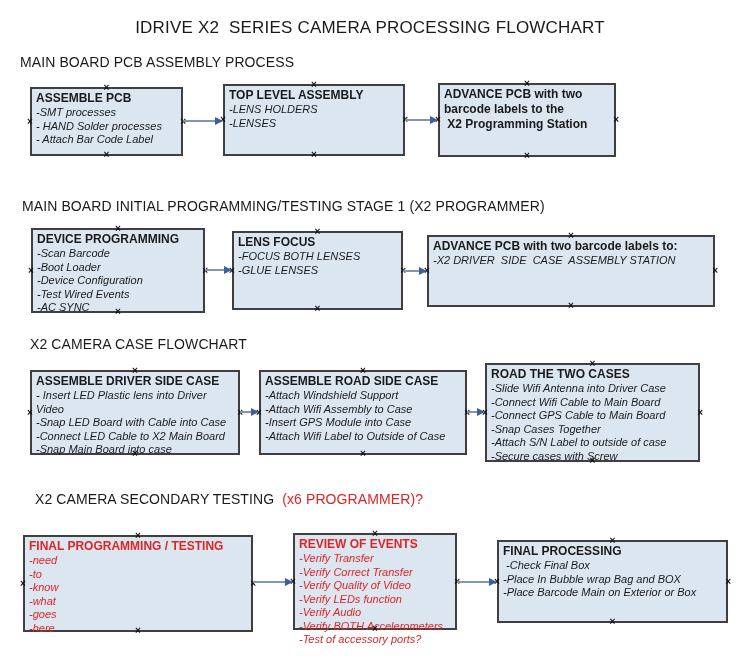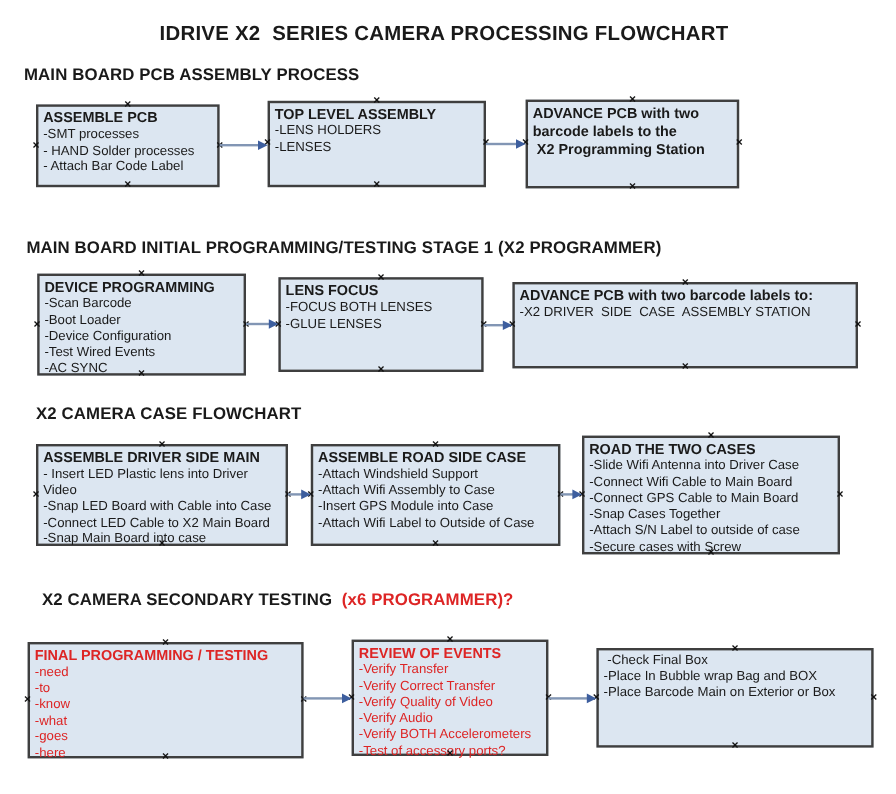--- a/index.html
+++ b/index.html
@@ -3,34 +3,34 @@
 <meta charset="utf-8">
 <style>
   html,body{margin:0;padding:0;background:#fff;}
   .canvas{
     position:relative;width:747px;height:662px;background:var(--background,#fff);
     font-family:"Liberation Sans",sans-serif;color:var(--text-black,#1a1a1a);
     overflow:hidden;
   }
   .main-title{
     position:absolute;top:18px;left:0;width:740px;text-align:center;
-    font-size:17px;font-weight:bold;white-space:pre;letter-spacing:.2px;
+    font-size:17px;font-weight:normal;white-space:pre;letter-spacing:.2px;
   }
   .section-header{
-    position:absolute;font-size:14px;font-weight:bold;white-space:pre;letter-spacing:.1px;
+    position:absolute;font-size:14px;font-weight:normal;white-space:pre;letter-spacing:.1px;
   }
   .section-header .red{color:var(--text-red,#dd2525);text-align:right;}
   .box{
     position:absolute;box-sizing:border-box;
     background:var(--box-fill,#dce6f1);
     border:2px solid var(--box-border,#3f3f3f);
     padding:2px 4px 0 4px;overflow:visible;
   }
   .box-title{font-size:12px;font-weight:bold;line-height:15px;white-space:pre-wrap;}
-  .box-item{font-size:11px;line-height:13.5px;white-space:pre-wrap;}
+  .box-item{font-size:11px;line-height:13.5px;white-space:pre-wrap;font-style:italic;}
   .red-box .box-title,.red-box .box-item{color:var(--text-red,#dd2525);}
   .handle{
     position:absolute;font-size:10px;line-height:1;color:var(--handle,#111);
     font-weight:bold;pointer-events:none;
   }
   .handle-t{top:-6px;left:50%;transform:translateX(-50%);}
   .handle-b{bottom:-6px;left:50%;transform:translateX(-50%);}
   .handle-l{left:-5px;top:50%;transform:translateY(-50%);}
   .handle-r{right:-5px;top:50%;transform:translateY(-50%);}
   .arrow{position:absolute;height:10px;}
@@ -111,21 +111,21 @@
     <div class="box-item">-X2 DRIVER  SIDE  CASE  ASSEMBLY STATION</div>
   <span class="handle handle-t">×</span>
       <span class="handle handle-b">×</span>
       <span class="handle handle-l">×</span>
       <span class="handle handle-r">×</span>
     </div>
 
   <div class="section-header" style="left:30px;top:336px">X2 CAMERA CASE FLOWCHART</div>
 
   <div class="box" style="left:30px;top:370px;width:210px;height:85px">
-    <div class="box-title">ASSEMBLE DRIVER SIDE MAIN</div>
+    <div class="box-title">ASSEMBLE DRIVER SIDE CASE</div>
     <div class="box-item">- Insert LED Plastic lens into Driver Video</div>
     <div class="box-item">-Snap LED Board with Cable into Case</div>
     <div class="box-item">-Connect LED Cable to X2 Main Board</div>
     <div class="box-item">-Snap Main Board into case</div>
   <span class="handle handle-t">×</span>
       <span class="handle handle-b">×</span>
       <span class="handle handle-l">×</span>
       <span class="handle handle-r">×</span>
     </div>
 
@@ -169,30 +169,32 @@
       <span class="handle handle-b">×</span>
       <span class="handle handle-l">×</span>
       <span class="handle handle-r">×</span>
     </div>
 
   <div class="box red-box" style="left:293px;top:533px;width:164px;height:97px">
     <div class="box-title">REVIEW OF EVENTS</div>
     <div class="box-item">-Verify Transfer</div>
     <div class="box-item">-Verify Correct Transfer</div>
     <div class="box-item">-Verify Quality of Video</div>
+    <div class="box-item">-Verify LEDs function</div>
     <div class="box-item">-Verify Audio</div>
     <div class="box-item">-Verify BOTH Accelerometers</div>
     <div class="box-item">-Test of accessory ports?</div>
   <span class="handle handle-t">×</span>
       <span class="handle handle-b">×</span>
       <span class="handle handle-l">×</span>
       <span class="handle handle-r">×</span>
     </div>
 
   <div class="box" style="left:497px;top:540px;width:231px;height:83px">
+    <div class="box-title">FINAL PROCESSING</div>
     <div class="box-item"> -Check Final Box</div>
     <div class="box-item">-Place In Bubble wrap Bag and BOX</div>
     <div class="box-item">-Place Barcode Main on Exterior or Box</div>
   <span class="handle handle-t">×</span>
       <span class="handle handle-b">×</span>
       <span class="handle handle-l">×</span>
       <span class="handle handle-r">×</span>
     </div>
 
   <div class="arrow" style="left:183px;top:116px;width:40px">

